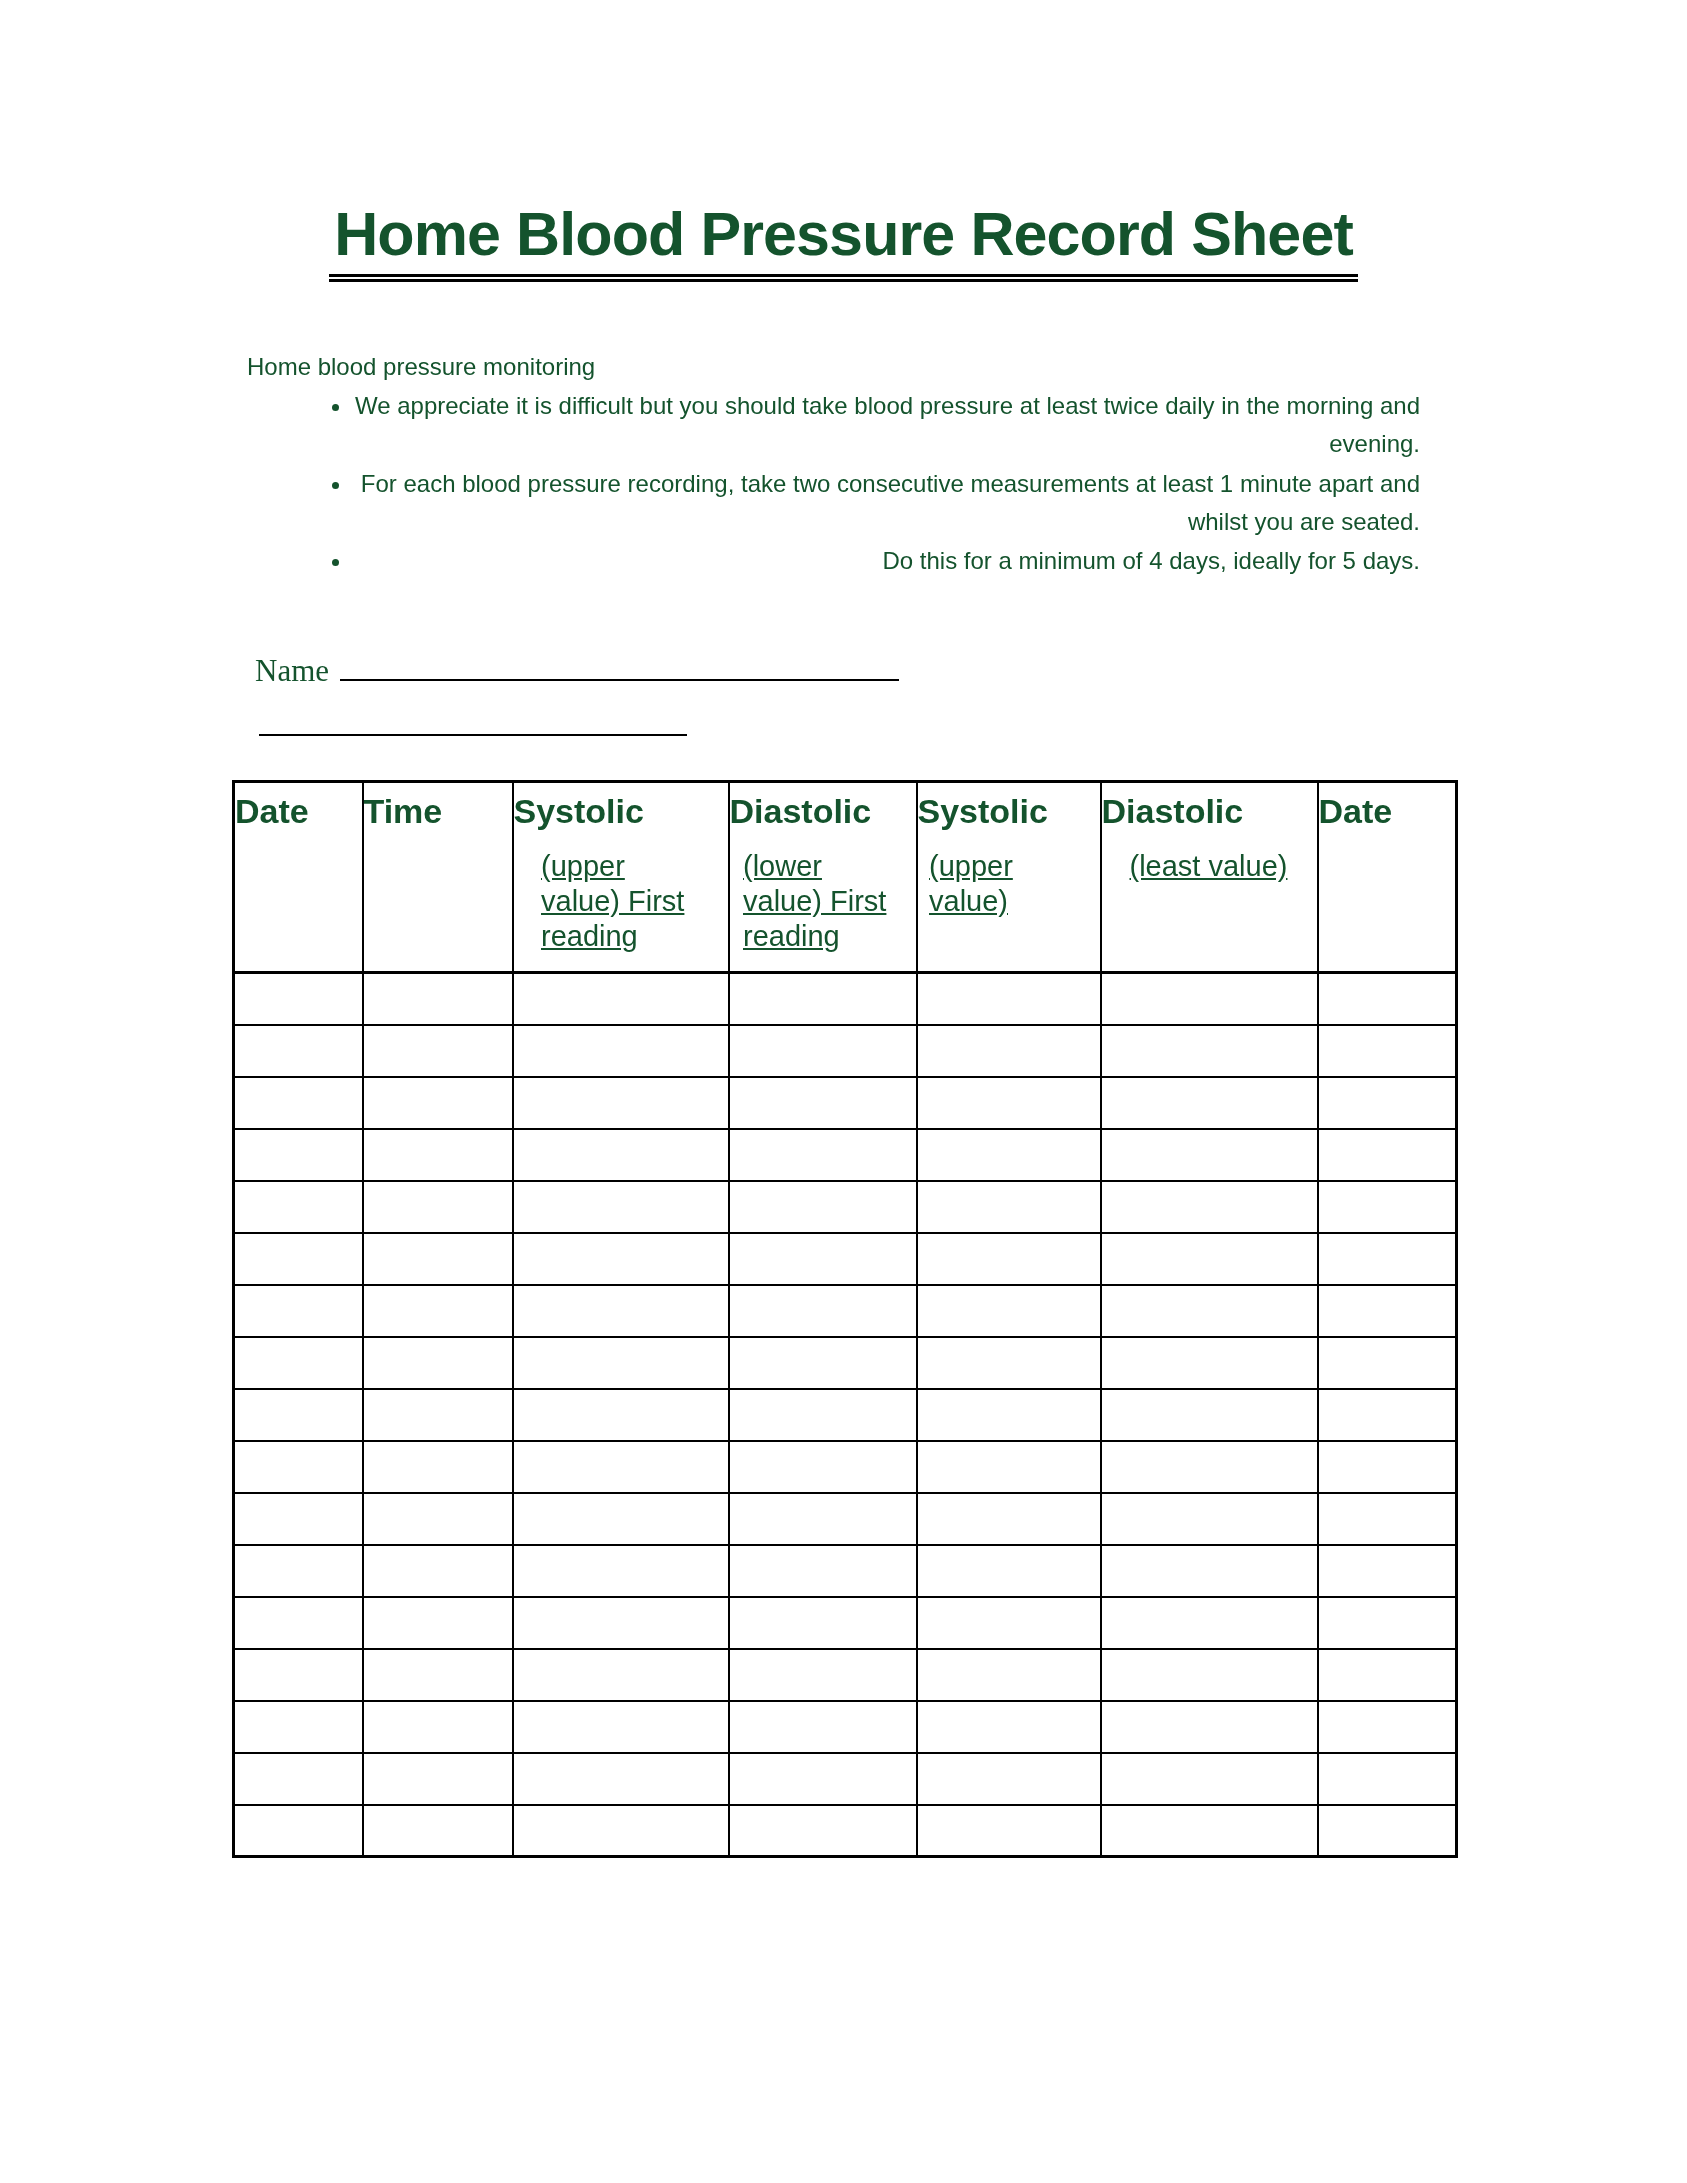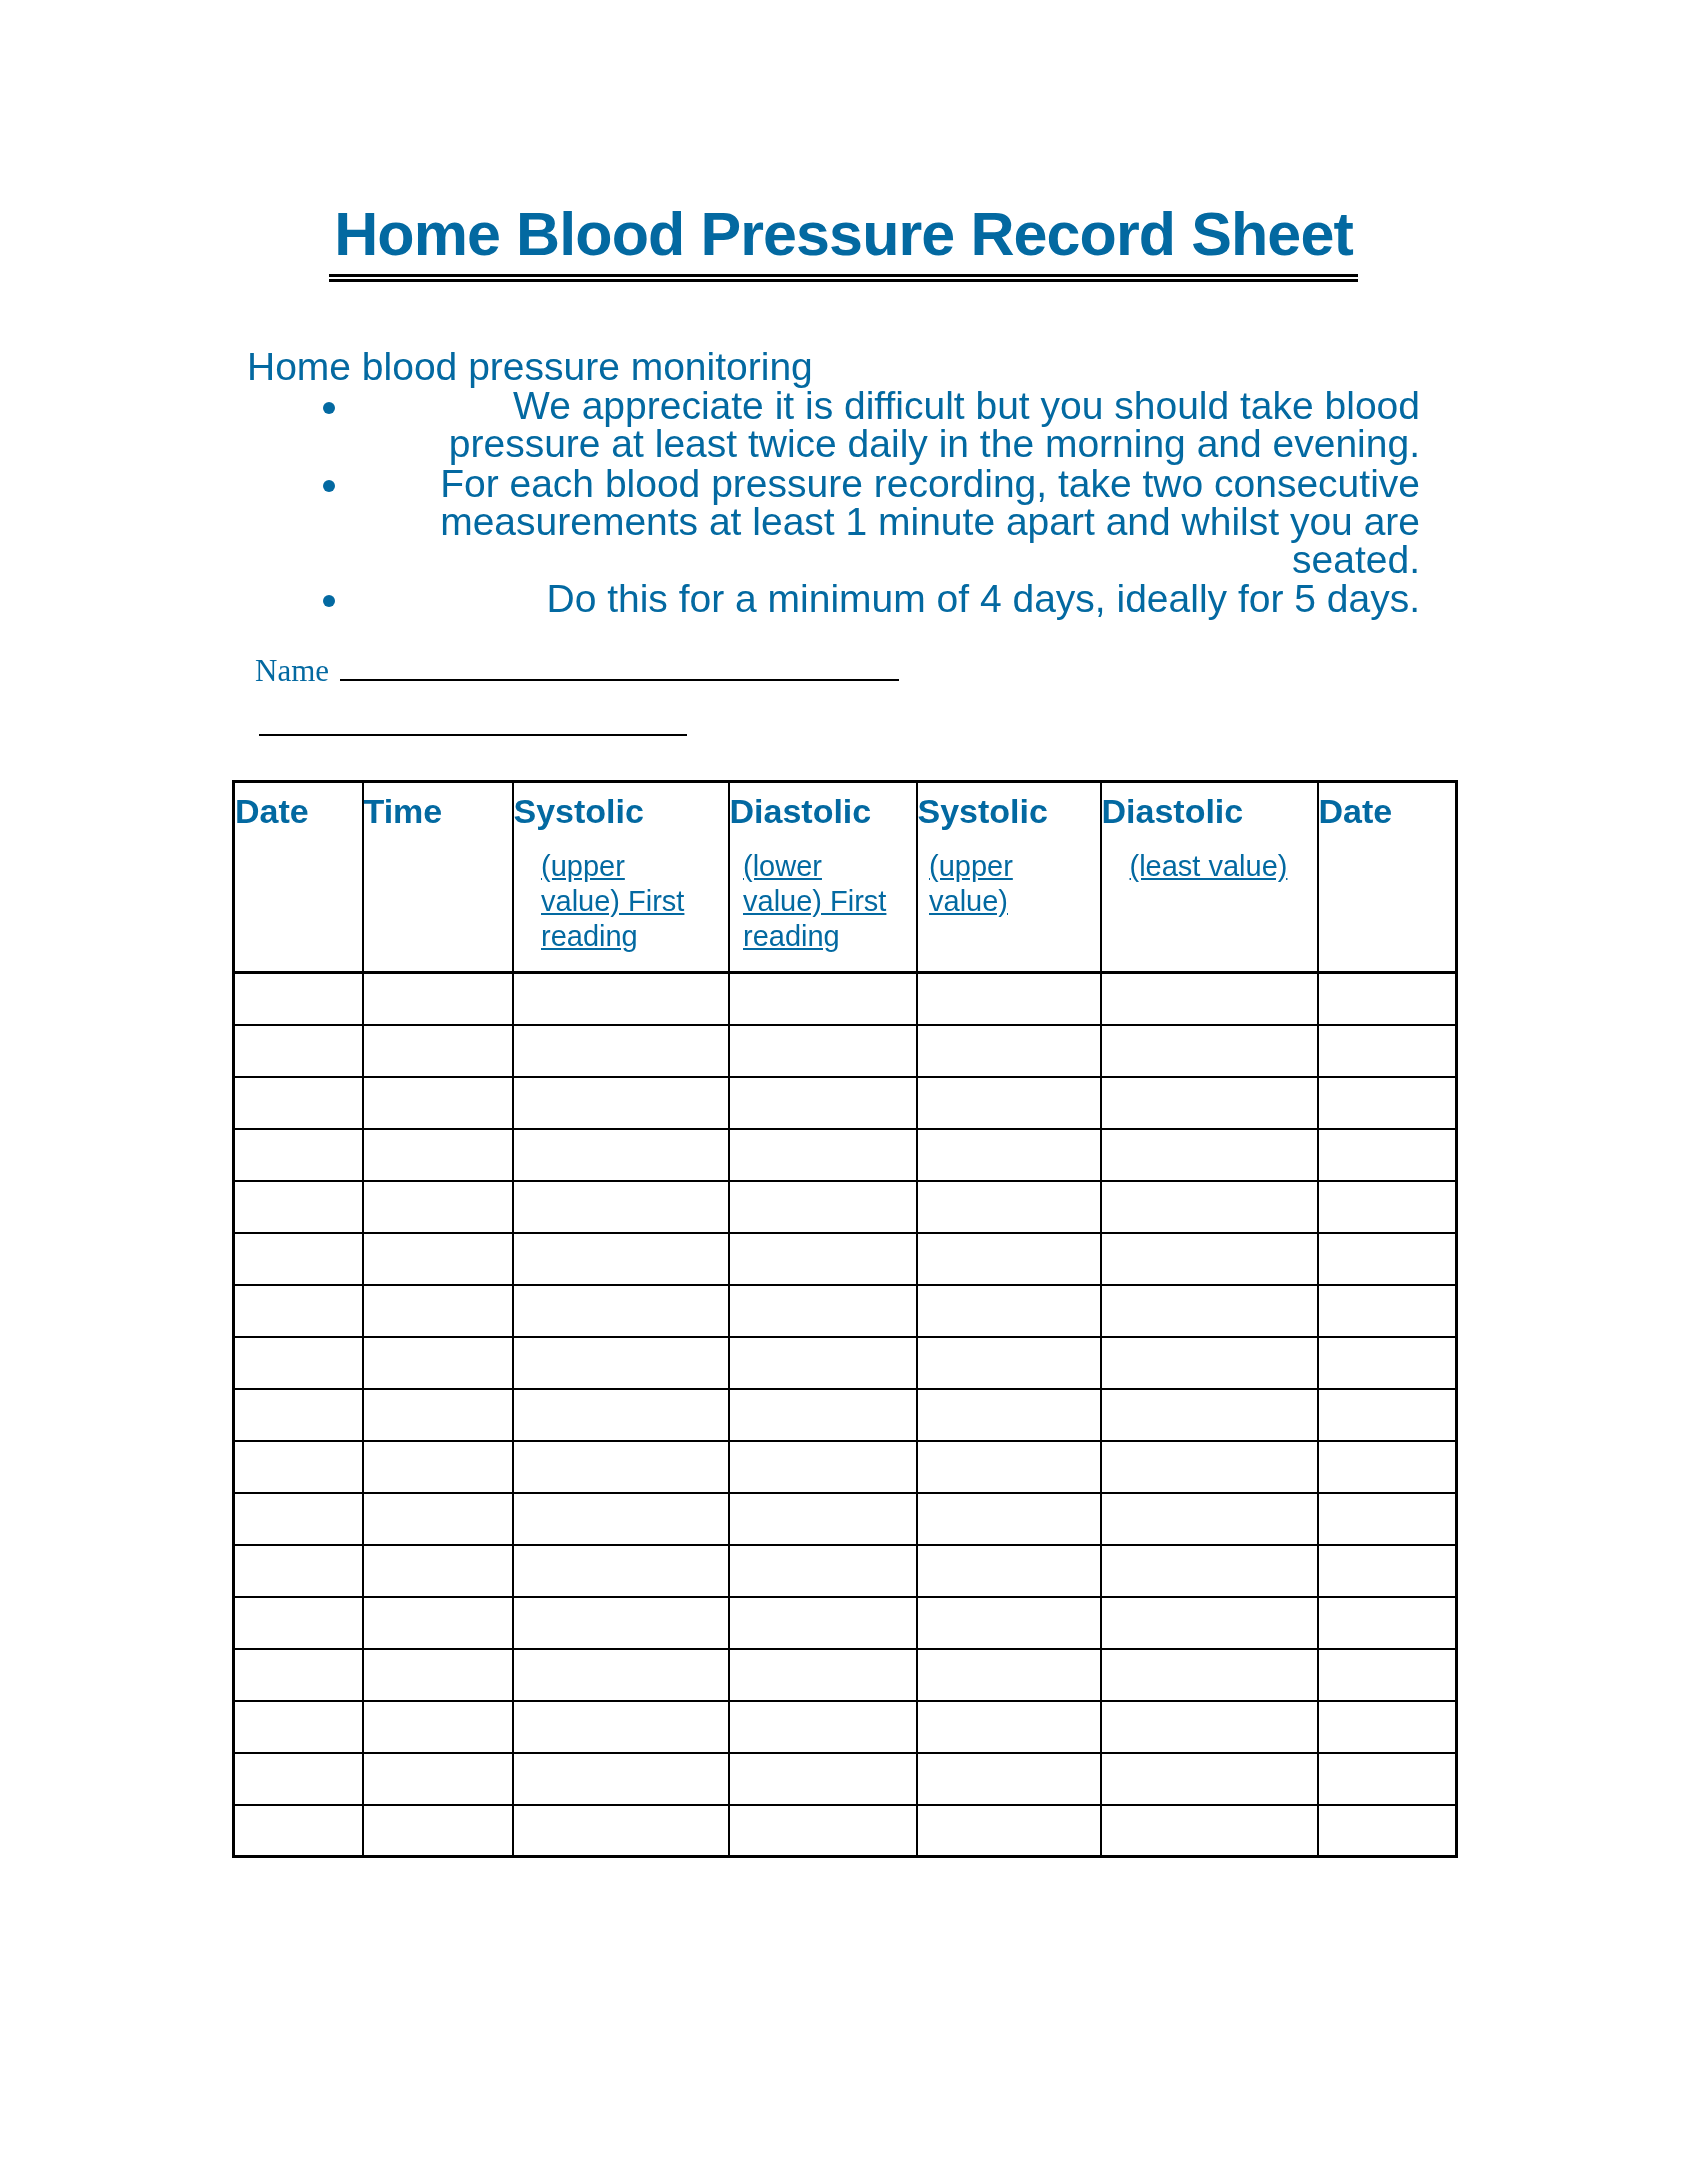--- a/index.html
+++ b/index.html
@@ -2,21 +2,21 @@
 <html style="font-size:14px"><head>
 <meta charset="utf-8">
 <style>
   * { margin: 0; padding: 0; box-sizing: border-box; }
   html, body { background: #ffffff; }
   .page {
     position: relative;
     width: 1687px;
     height: 2184px;
     background: #ffffff;
-    color: #0369a1;
+    color: #14532d;
     font-family: "Liberation Sans", sans-serif;
     overflow: hidden;
   }
 
   
   .title-wrap {
     position: absolute;
     top: 199px;
     left: 0;
     width: 100%;
@@ -29,21 +29,21 @@
     letter-spacing: -0.9px;
     border-bottom: 8.7px double #000000;
     padding: 0 5.2px 5.2px 5.2px;
   }
 
   
   .intro {
     position: absolute;
     top: 348px;
     left: 247px;
-    font-size: 39px;
+    font-size: 24px;
     line-height: 38px;
   }
   .intro-heading { font-weight: normal; }
   .bullet-list {
     list-style: disc outside;
     margin-top: 0.9px;
     padding-left: 106px;
     text-align: right;
   }
   .bullet-list li {

